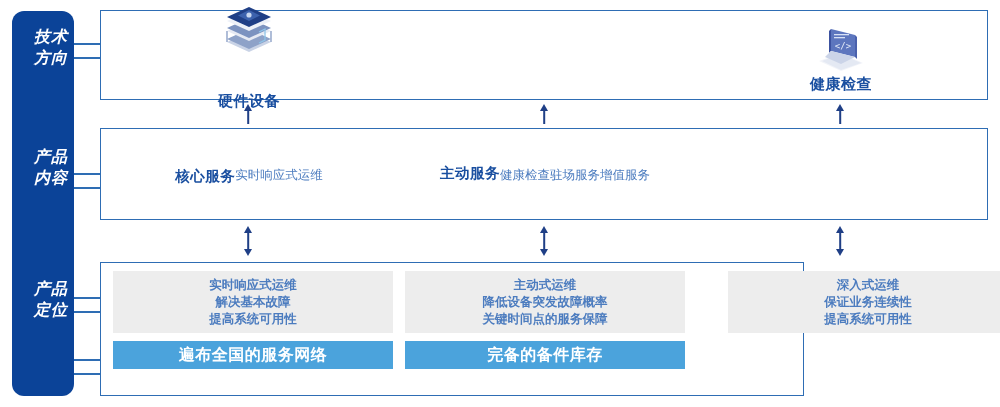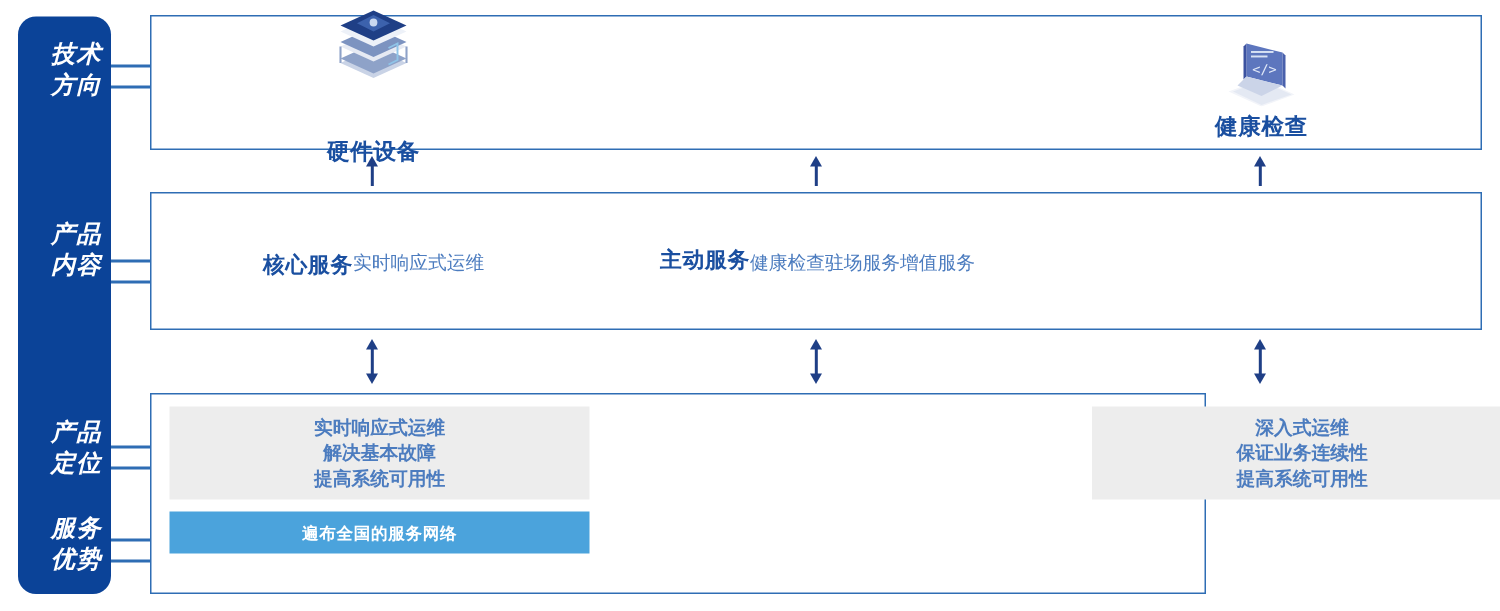--- a/index.html
+++ b/index.html
@@ -87,21 +87,21 @@
     height:62px;
     display:flex;flex-direction:column;
     align-items:center;justify-content:center;
     color:#4C7CBF;font-size:12.5px;line-height:17px;text-align:center;
   }
   .r3-blue{
     margin-top:8px;
     height:28px;
     background:#4BA3DC;
     display:flex;align-items:center;justify-content:center;
-    color:#ffffff;font-size:11px;letter-spacing:.5px;
+    color:#ffffff;font-size:16px;letter-spacing:.5px;
   }
 
   
   .arrow{position:absolute;}
   .arrow .shaft{
     position:absolute;left:50%;transform:translateX(-50%);
     width:1.6px;background:#1F3F86;
   }
   .arrow .head{
     position:absolute;left:50%;transform:translateX(-50%);
@@ -123,24 +123,20 @@
     <span>技术</span>
     <span>方向</span>
   </div>
   <div class="side-label" style="top:146px;">
     <span>产品</span>
     <span>内容</span>
   </div>
   <div class="side-label" style="top:278px;">
     <span>产品</span>
     <span>定位</span>
-  </div>
-  <div class="side-label" style="top:342px;">
-    <span>服务</span>
-    <span>优势</span>
   </div>
 
   <div class="conn" style="left:74px;top:43px;width:27px;"></div>
   <div class="conn" style="left:74px;top:57px;width:27px;"></div>
   <div class="conn" style="left:74px;top:173px;width:27px;"></div>
   <div class="conn" style="left:74px;top:187px;width:27px;"></div>
   <div class="conn" style="left:74px;top:297px;width:27px;"></div>
   <div class="conn" style="left:74px;top:311px;width:27px;"></div>
   <div class="conn" style="left:74px;top:359px;width:27px;"></div>
   <div class="conn" style="left:74px;top:373px;width:27px;"></div>
@@ -240,20 +236,28 @@
 
     <div class="r3cell" style="left:12px;width:280px;">
       <div class="r3-grey">
         <div>实时响应式运维</div>
         <div>解决基本故障</div>
         <div>提高系统可用性</div>
       </div>
       <div class="r3-blue">遍布全国的服务网络</div>
     </div>
 
+    <div class="r3cell" style="left:304px;width:280px;">
+      <div class="r3-grey">
+        <div>主动式运维</div>
+        <div>降低设备突发故障概率</div>
+        <div>关键时间点的服务保障</div>
+      </div>
+      <div class="r3-blue">完备的备件库存</div>
+    </div>
 
     <div class="r3cell" style="left:627px;width:280px;">
       <div class="r3-grey">
         <div>深入式运维</div>
         <div>保证业务连续性</div>
         <div>提高系统可用性</div>
       </div>
     </div>
   </div>
 

